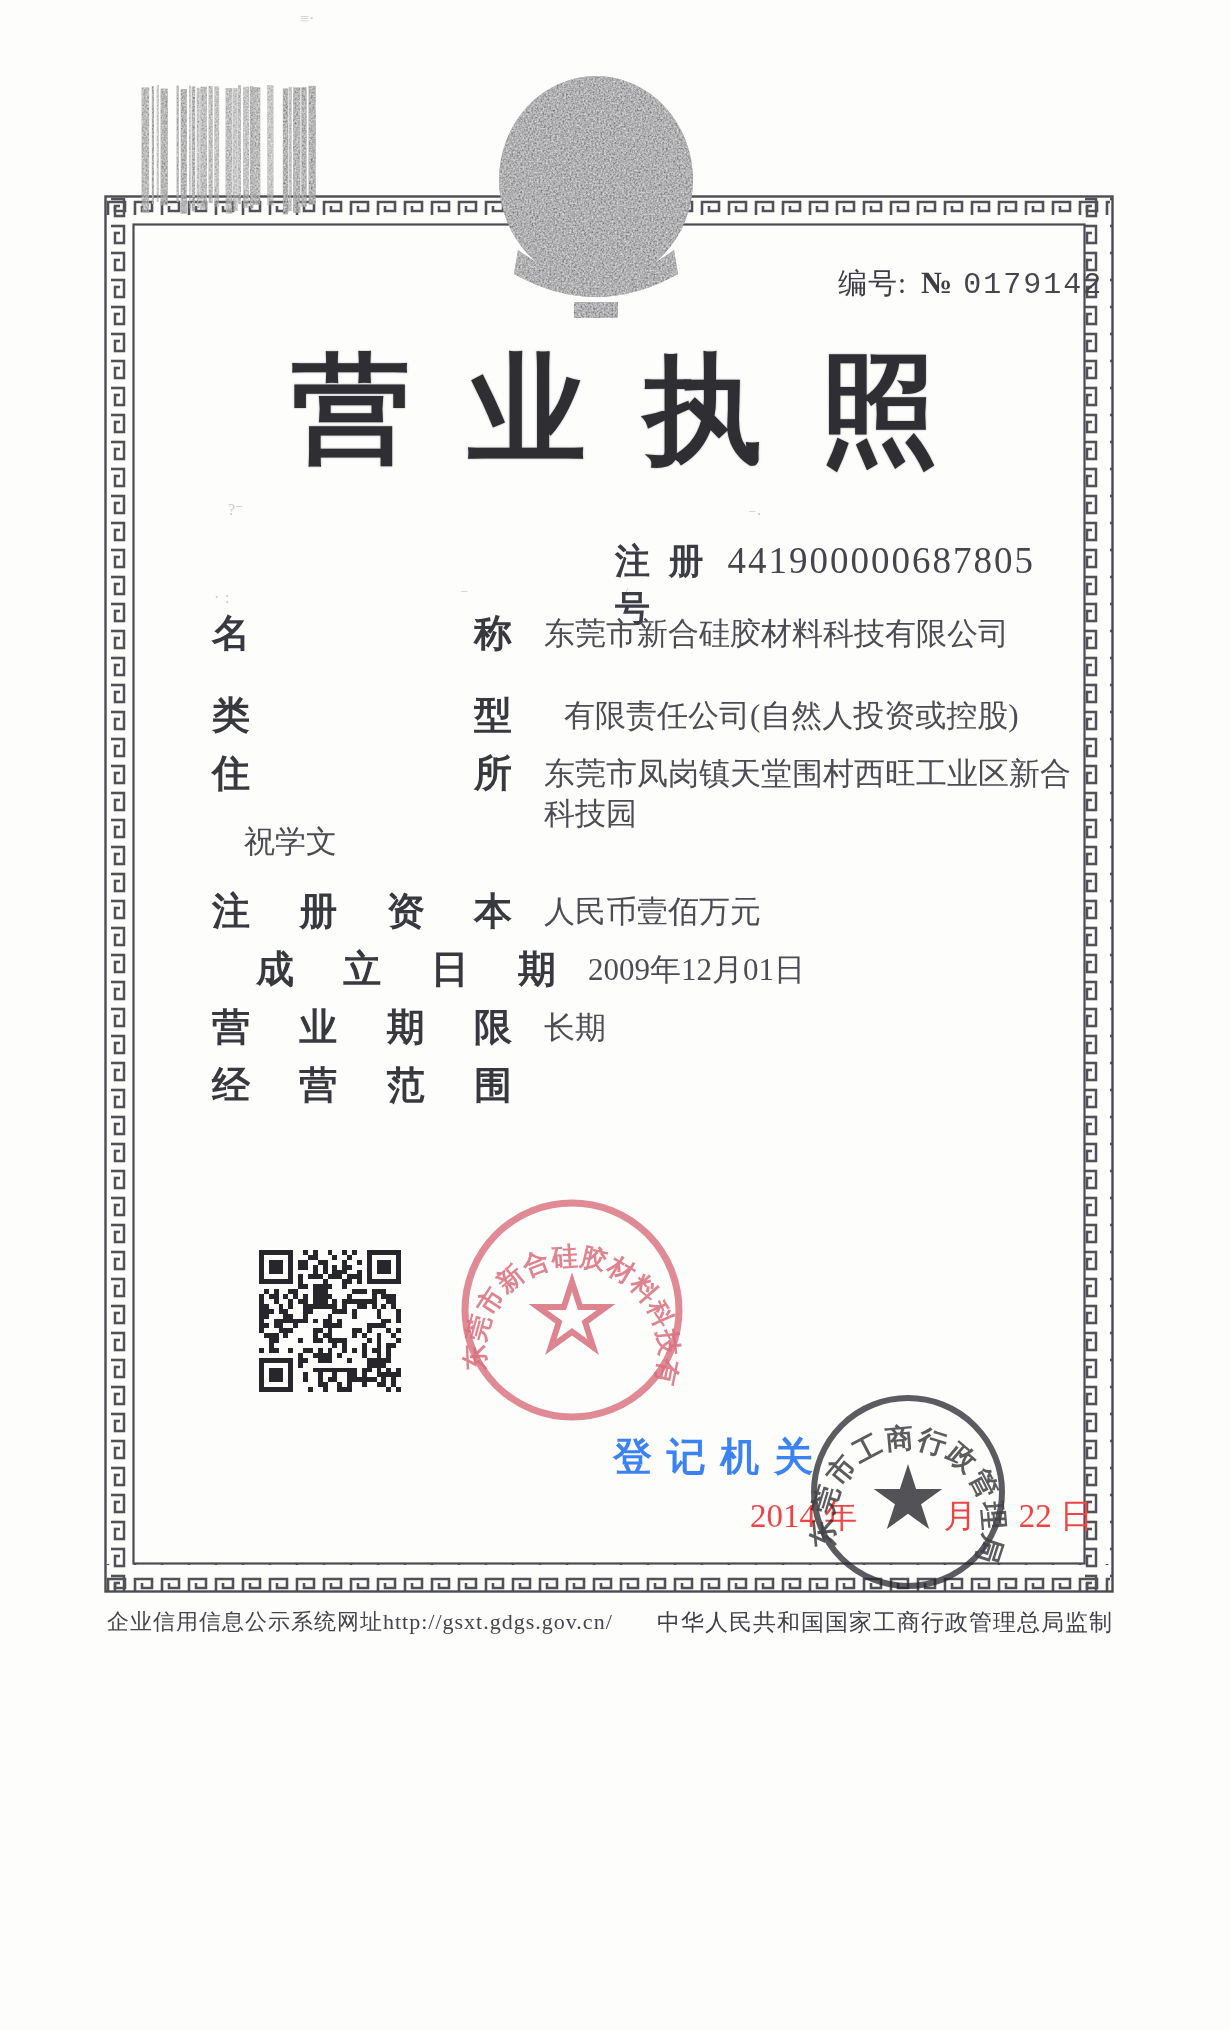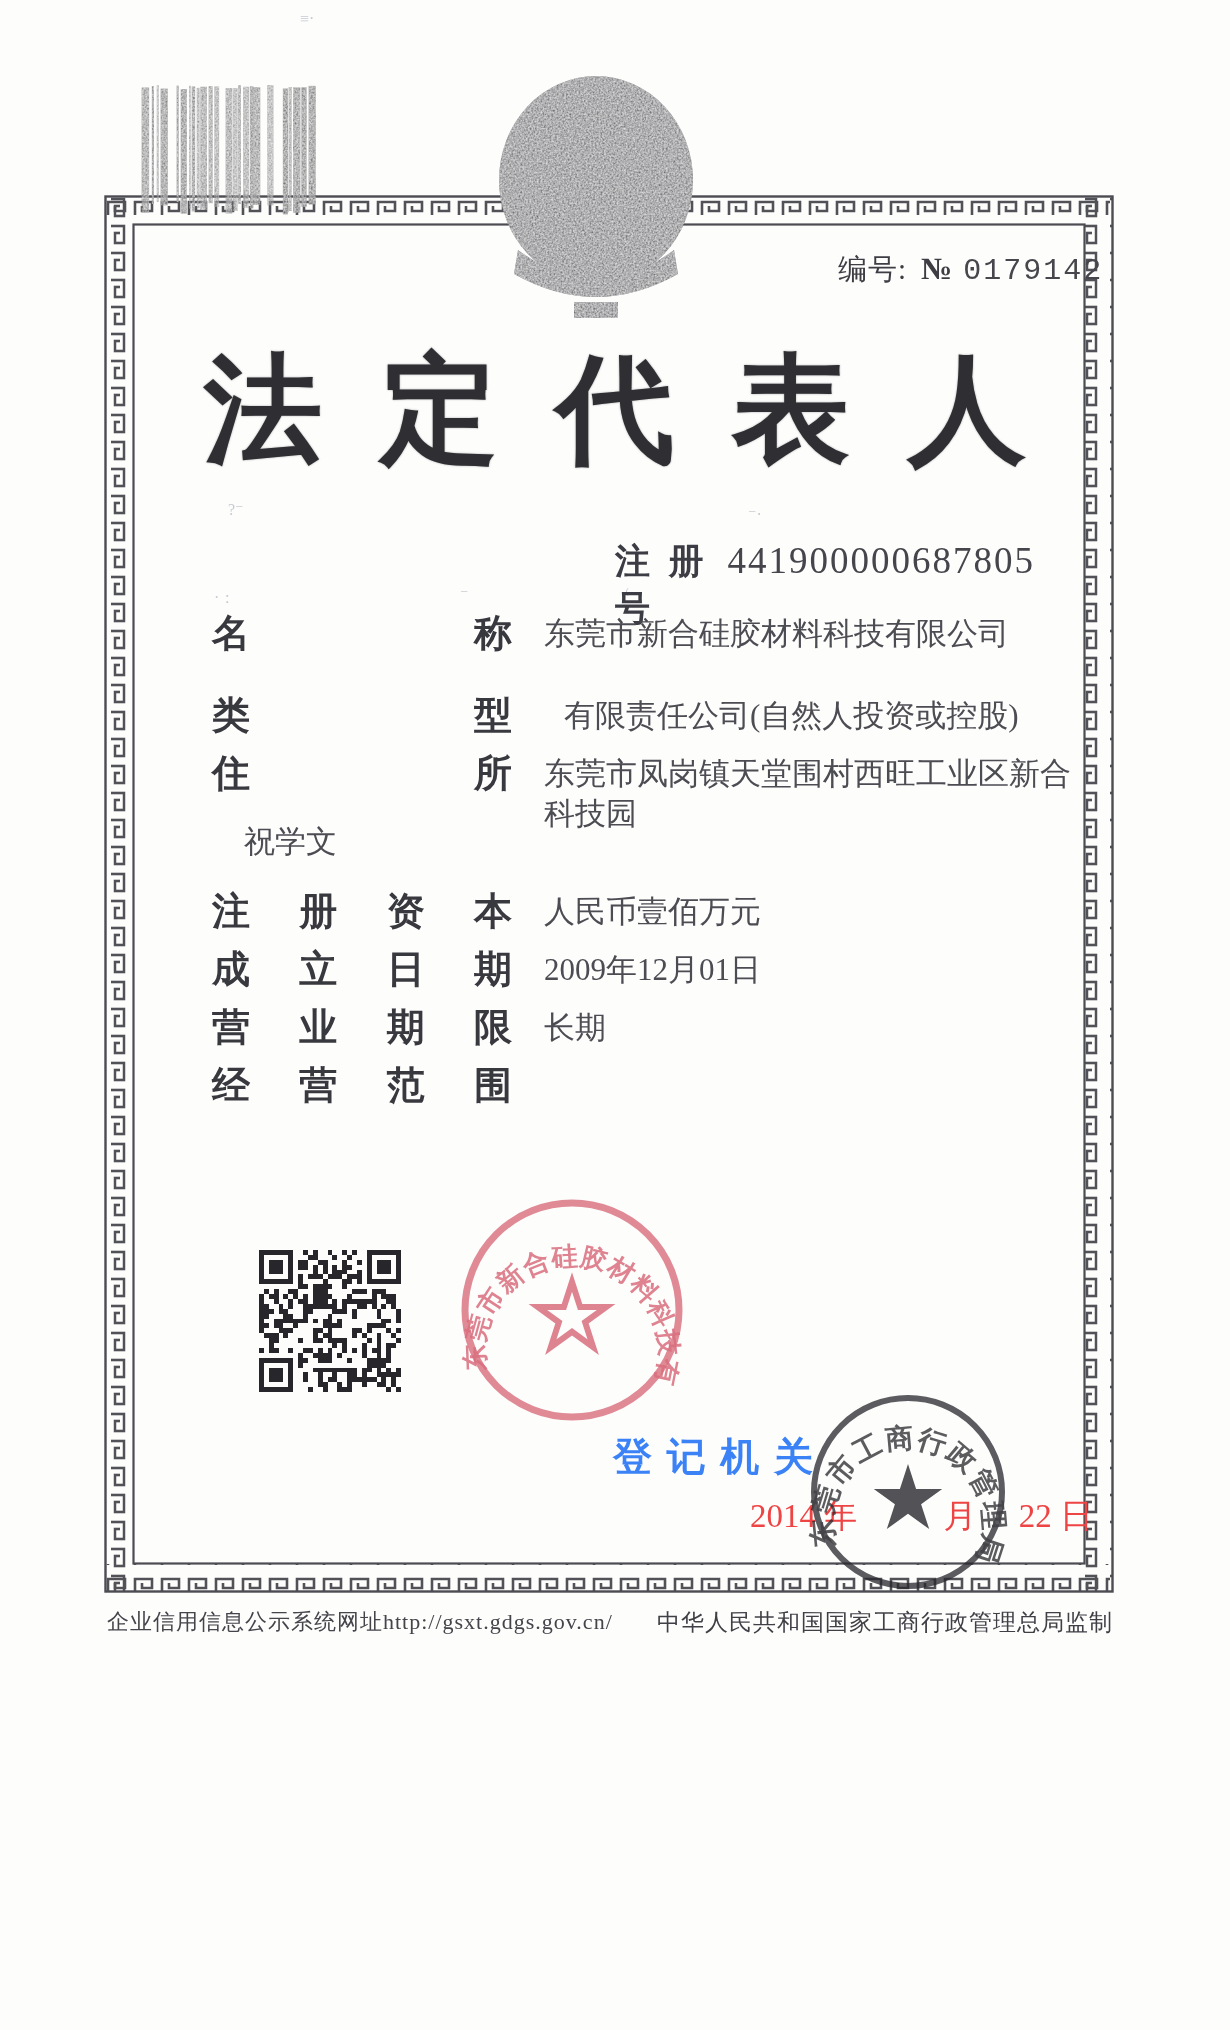--- a/index.html
+++ b/index.html
@@ -4,21 +4,21 @@
 <style>
   html,body{margin:0;padding:0;}
   body{
     width:1230px;height:2030px;position:relative;
     background:#fdfdfc;
     font-family:"Liberation Serif","DejaVu Serif",serif;
     color:#3a3a40;overflow:hidden;
   }
   .abs{position:absolute;}
   
-  .serial{top:250px;left:838px;font-size:29px;color:#3d3d44;letter-spacing:1px;}
+  .serial{top:264px;left:838px;font-size:29px;color:#3d3d44;letter-spacing:1px;}
   .serial .mark{font-weight:bold;font-size:31px;margin:0 10px 0 14px;}
   .serial .num{font-family:"Liberation Mono","DejaVu Sans Mono",monospace;font-size:30px;letter-spacing:2px;color:#46464c;}
   
   .title{
     top:346px;left:0;width:100%;text-align:center;
     font-size:118px;font-weight:bold;color:#2e2e33;
     letter-spacing:58px;text-indent:58px;line-height:130px;
     text-shadow:0 0 2px rgba(40,40,45,.45);
   }
   
@@ -114,21 +114,21 @@
 <div class="abs artifact" style="left:228px;top:500px;">?⁻</div>
 <div class="abs artifact" style="left:748px;top:505px;">⁻·</div>
 <div class="abs artifact" style="left:214px;top:588px;">·：</div>
 <div class="abs artifact" style="left:460px;top:585px;">⁻</div>
 <div class="abs artifact" style="left:620px;top:585px;">·⁽·</div>
 
 <div class="abs serial">
   <span>编号:</span><span class="mark">№</span><span class="num">0179142</span>
 </div>
 
-<div class="abs title">法定代表人</div>
+<div class="abs title">营业执照</div>
 
 <div class="abs regrow">
   <span class="reg-label">注册号</span>
   <span class="reg-value">441900000687805</span>
 </div>
 
 <div class="abs row" style="top:610px;">
   <span class="flabel">名称</span>
   <span class="fvalue">东莞市新合硅胶材料科技有限公司</span>
 </div>
@@ -140,21 +140,21 @@
   <span class="flabel">住所</span>
   <span class="fvalue">东莞市凤岗镇天堂围村西旺工业区新合科技园</span>
 </div>
 <div class="abs row" style="top:818px;">
   <span class="fvalue">祝学文</span>
 </div>
 <div class="abs row" style="top:888px;">
   <span class="flabel">注册资本</span>
   <span class="fvalue">人民币壹佰万元</span>
 </div>
-<div class="abs row" style="top:946px;">
+<div class="abs row" style="top:946px;margin-left:44px;">
   <span class="flabel">成立日期</span>
   <span class="fvalue">2009年12月01日</span>
 </div>
 <div class="abs row" style="top:1004px;">
   <span class="flabel">营业期限</span>
   <span class="fvalue">长期</span>
 </div>
 <div class="abs row" style="top:1062px;">
   <span class="flabel">经营范围</span>
 </div>

